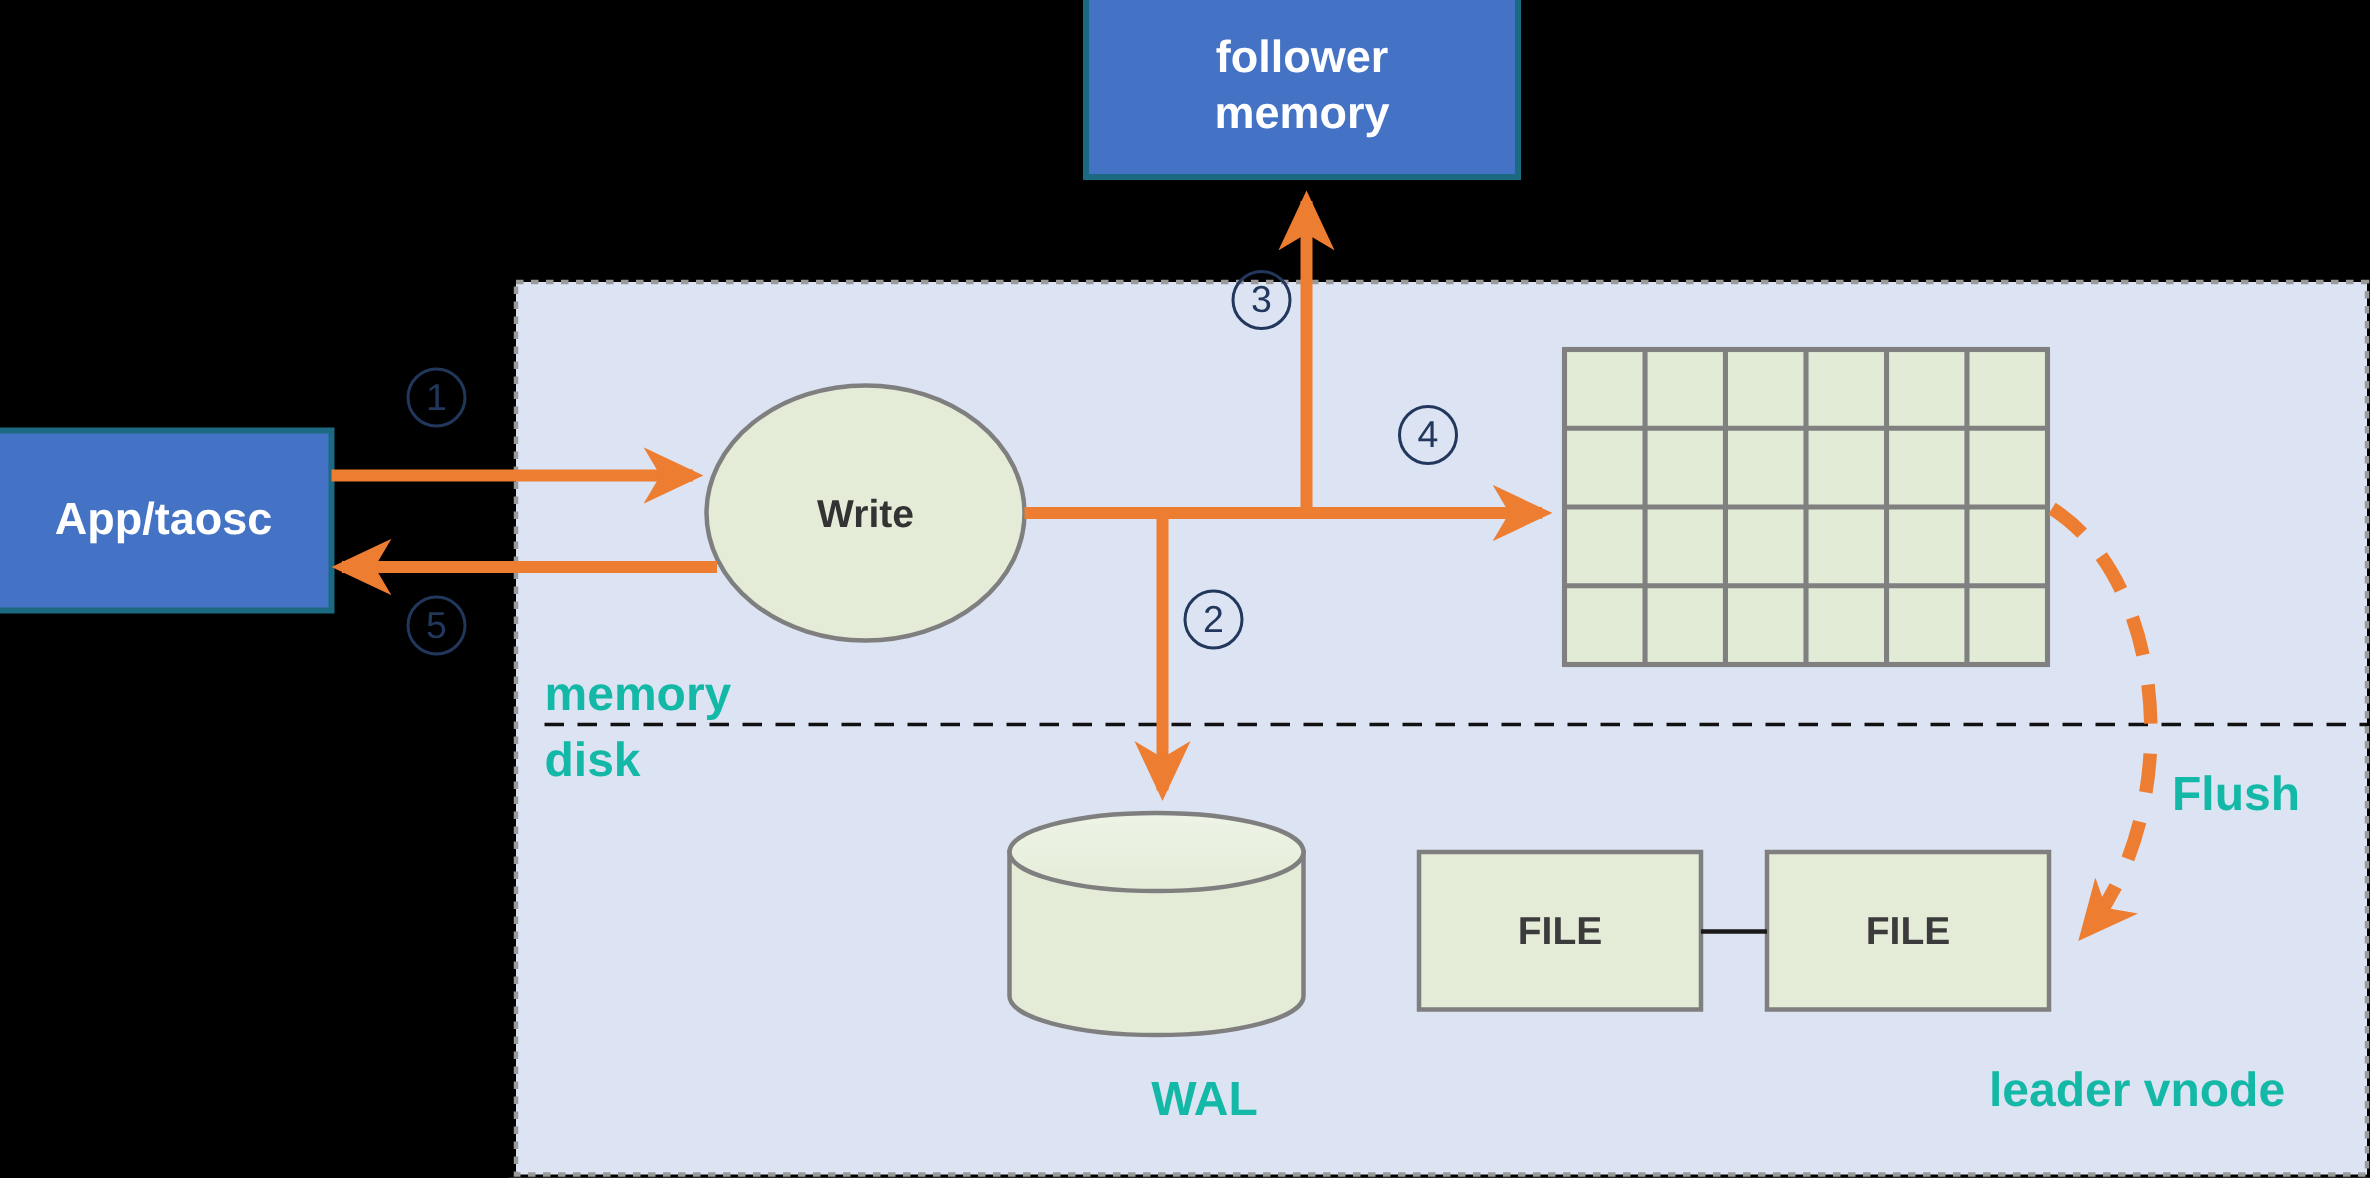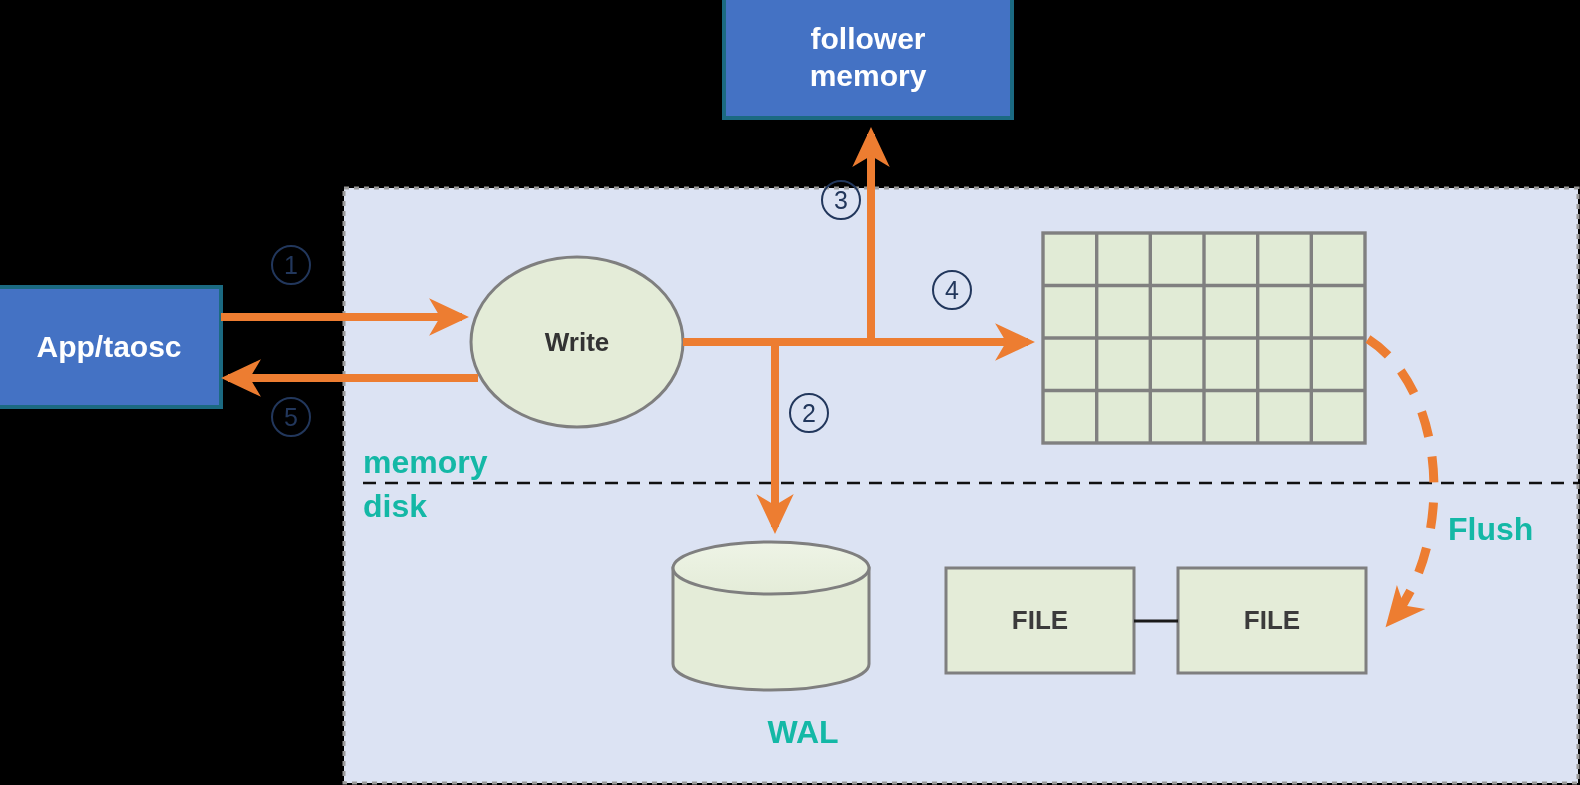--- a/index.html
+++ b/index.html
@@ -144,20 +144,21 @@
   <div class="node-label file-label" style="left:1178px; top:568px; width:188px; height:105px;">FILE</div>
 
   <div class="node-label plain-label" style="left:705px; top:700px; width:196px; height:40px;margin-top:12px;">WAL</div>
 
   <div class="node-label plain-label" style="left:363px; top:444px; width:160px; height:36px; justify-content:flex-start;">memory</div>
 
   <div class="node-label plain-label" style="left:363px; top:488px; width:160px; height:36px; justify-content:flex-start;">disk</div>
 
   <div class="node-label plain-label" style="left:1448px; top:511px; width:130px; height:36px; justify-content:flex-start;text-align:center;">Flush</div>
 
+  <div class="node-label plain-label" style="left:1326px; top:708px; width:230px; height:36px; justify-content:flex-start;">leader vnode</div>
 
   <div class="step-num" style="left:271px; top:245px;">1</div>
 
   <div class="step-num" style="left:271px; top:397px;">5</div>
 
   <div class="step-num" style="left:821px; top:180px;">3</div>
 
   <div class="step-num" style="left:932px; top:270px;">4</div>
 
   <div class="step-num" style="left:789px; top:393px;">2</div>

